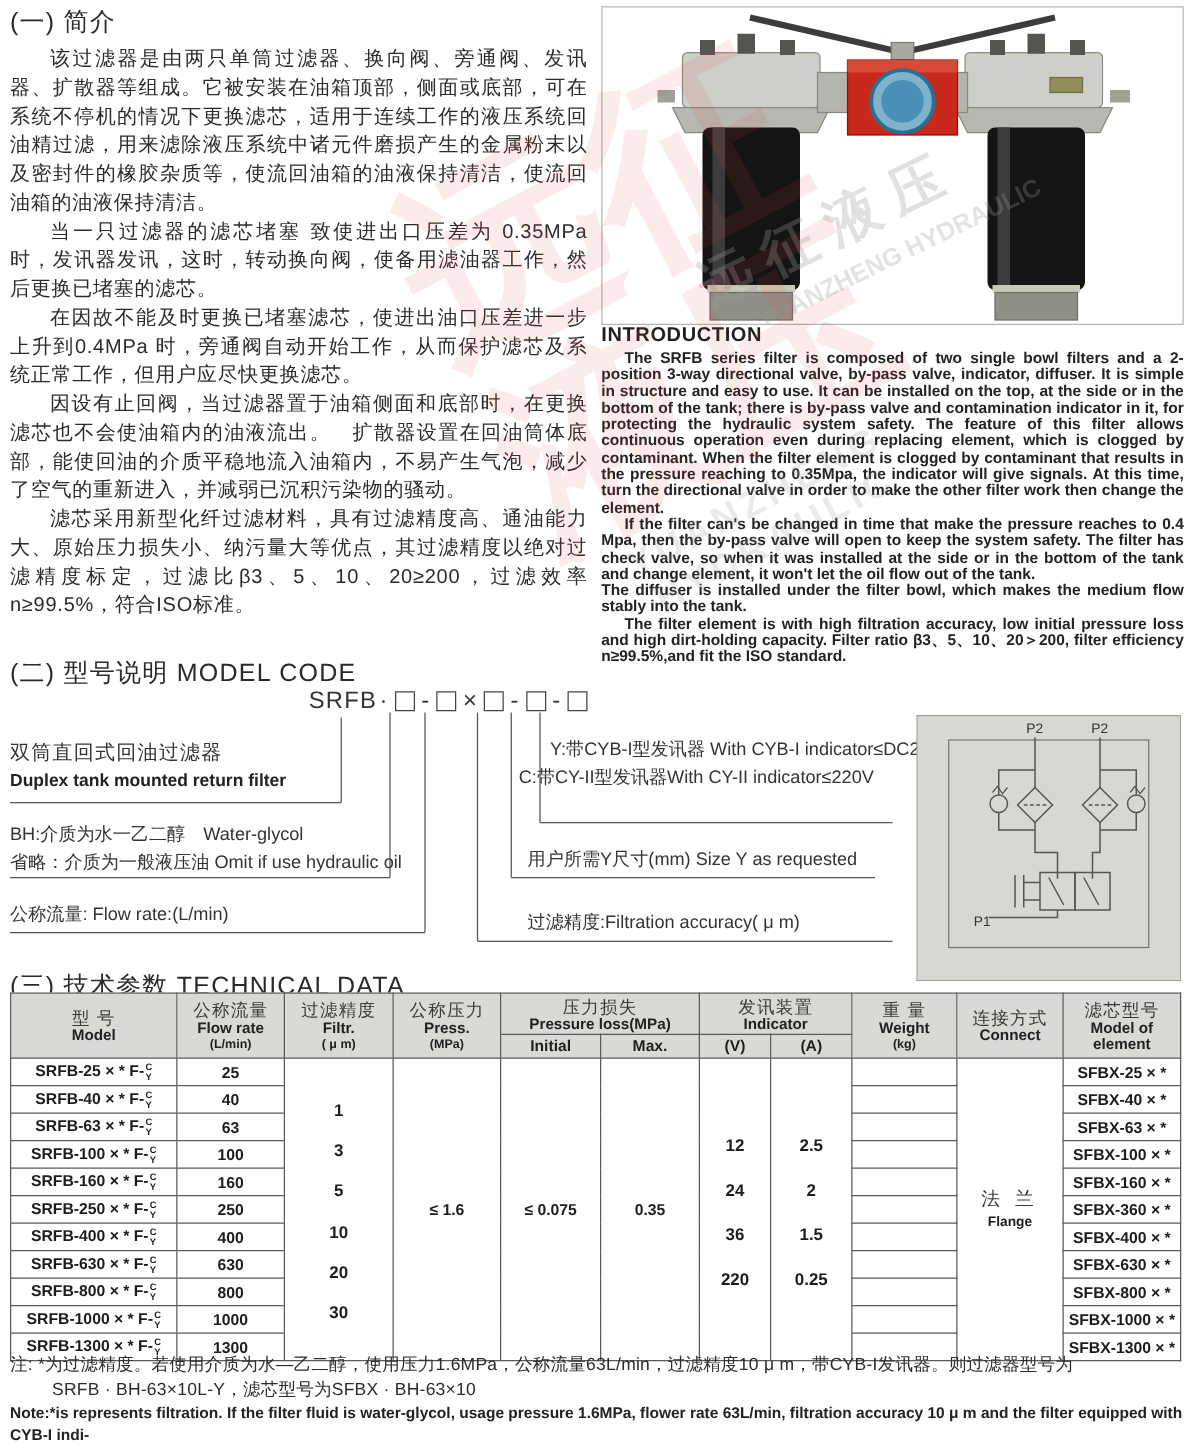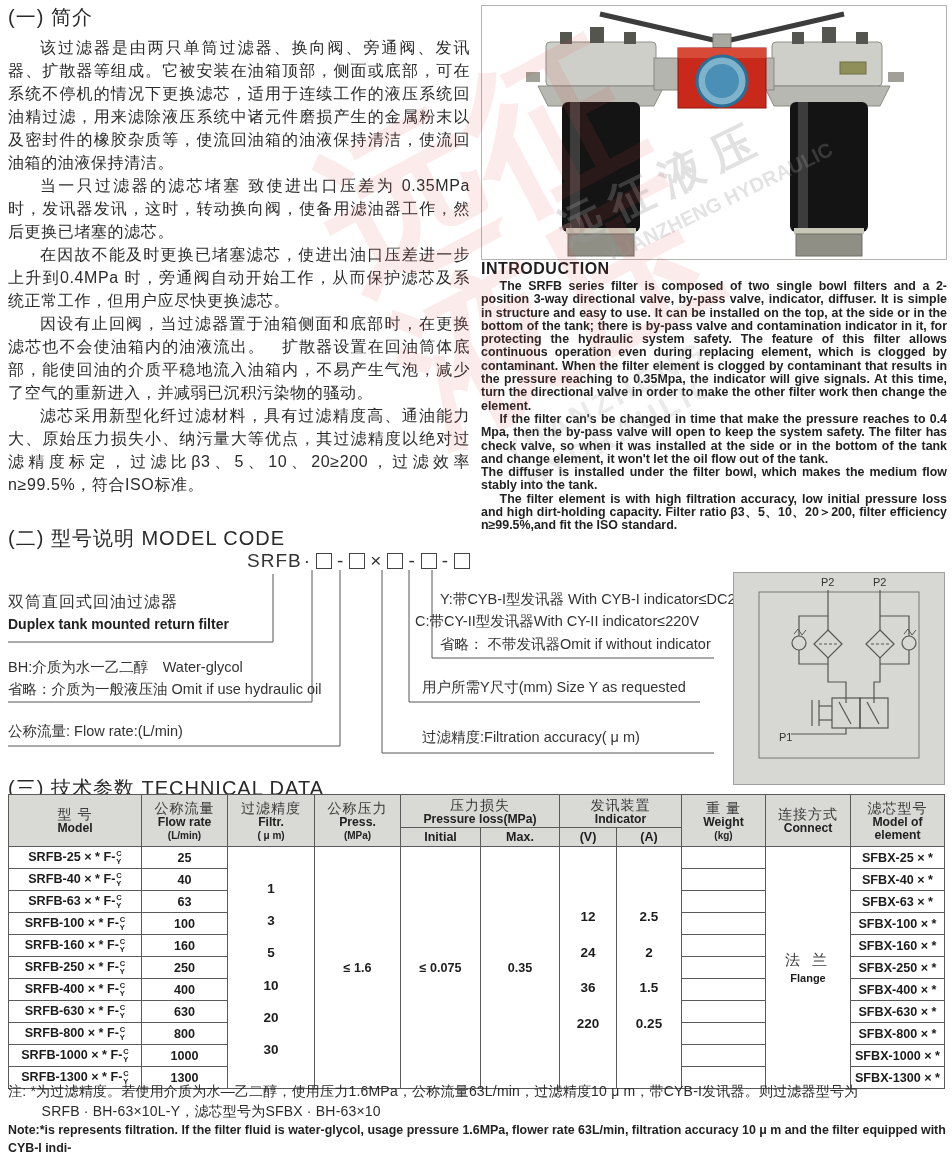--- a/index.html
+++ b/index.html
@@ -181,21 +181,20 @@
   </div>
 
   <div class="mc-label mc-zh" style="left:8px;top:52px;">双筒直回式回油过滤器</div>
   <div class="mc-label mc-en" style="left:8px;top:76px;">Duplex tank mounted return filter</div>
   <div class="mc-label mc-mix" style="left:8px;top:140px;">省略：介质为一般液压油 Omit  if use hydraulic oil</div>
   <div class="mc-label mc-mix" style="left:8px;top:118px;">BH:介质为水一乙二醇　Water-glycol</div>
   <div class="mc-label mc-mix" style="left:8px;top:182px;">公称流量: Flow rate:(L/min)</div>
 
   <div class="mc-label mc-mix" style="left:440px;top:50px;">Y:带CYB-I型发讯器 With CYB-I indicator≤DC24V</div>
   <div class="mc-label mc-mix" style="left:415px;top:72px;">C:带CY-II型发讯器With CY-II indicator≤220V</div>
-  <div class="mc-label mc-mix" style="left:440px;top:95px;">省略： 不带发讯器Omit if without indicator</div>
   <div class="mc-label mc-mix" style="left:422px;top:138px;">用户所需Y尺寸(mm)  Size Y as requested</div>
   <div class="mc-label mc-mix" style="left:422px;top:188px;">过滤精度:Filtration accuracy( μ m)</div>
 </div>
 
 <div id="circuit">
   <svg width="212" height="213" viewBox="0 0 212 213">
     <rect x="0.5" y="0.5" width="211" height="212" fill="#d7d7d3" stroke="#a0a09c"></rect>
     <rect x="26" y="20" width="160" height="166" fill="none" stroke="#777"></rect>
     <text x="88" y="14" font-size="11" fill="#333" id="c-p2a">P2</text>
     <text x="140" y="14" font-size="11" fill="#333" id="c-p2b">P2</text>
@@ -367,21 +366,21 @@
     <tr>
       <td class="model-cell"><span>SRFB-160 × * F-</span><span class="cy"><span>C</span><br><span>Y</span></span></td>
       <td>160</td>
       <td></td>
       <td class="elem-cell">SFBX-160 × *</td>
     </tr>
     <tr>
       <td class="model-cell"><span>SRFB-250 × * F-</span><span class="cy"><span>C</span><br><span>Y</span></span></td>
       <td>250</td>
       <td></td>
-      <td class="elem-cell">SFBX-250 × *</td>
+      <td class="elem-cell">SFBX-360 × *</td>
     </tr>
     <tr>
       <td class="model-cell"><span>SRFB-400 × * F-</span><span class="cy"><span>C</span><br><span>Y</span></span></td>
       <td>400</td>
       <td></td>
       <td class="elem-cell">SFBX-400 × *</td>
     </tr>
     <tr>
       <td class="model-cell"><span>SRFB-630 × * F-</span><span class="cy"><span>C</span><br><span>Y</span></span></td>
       <td>630</td>

